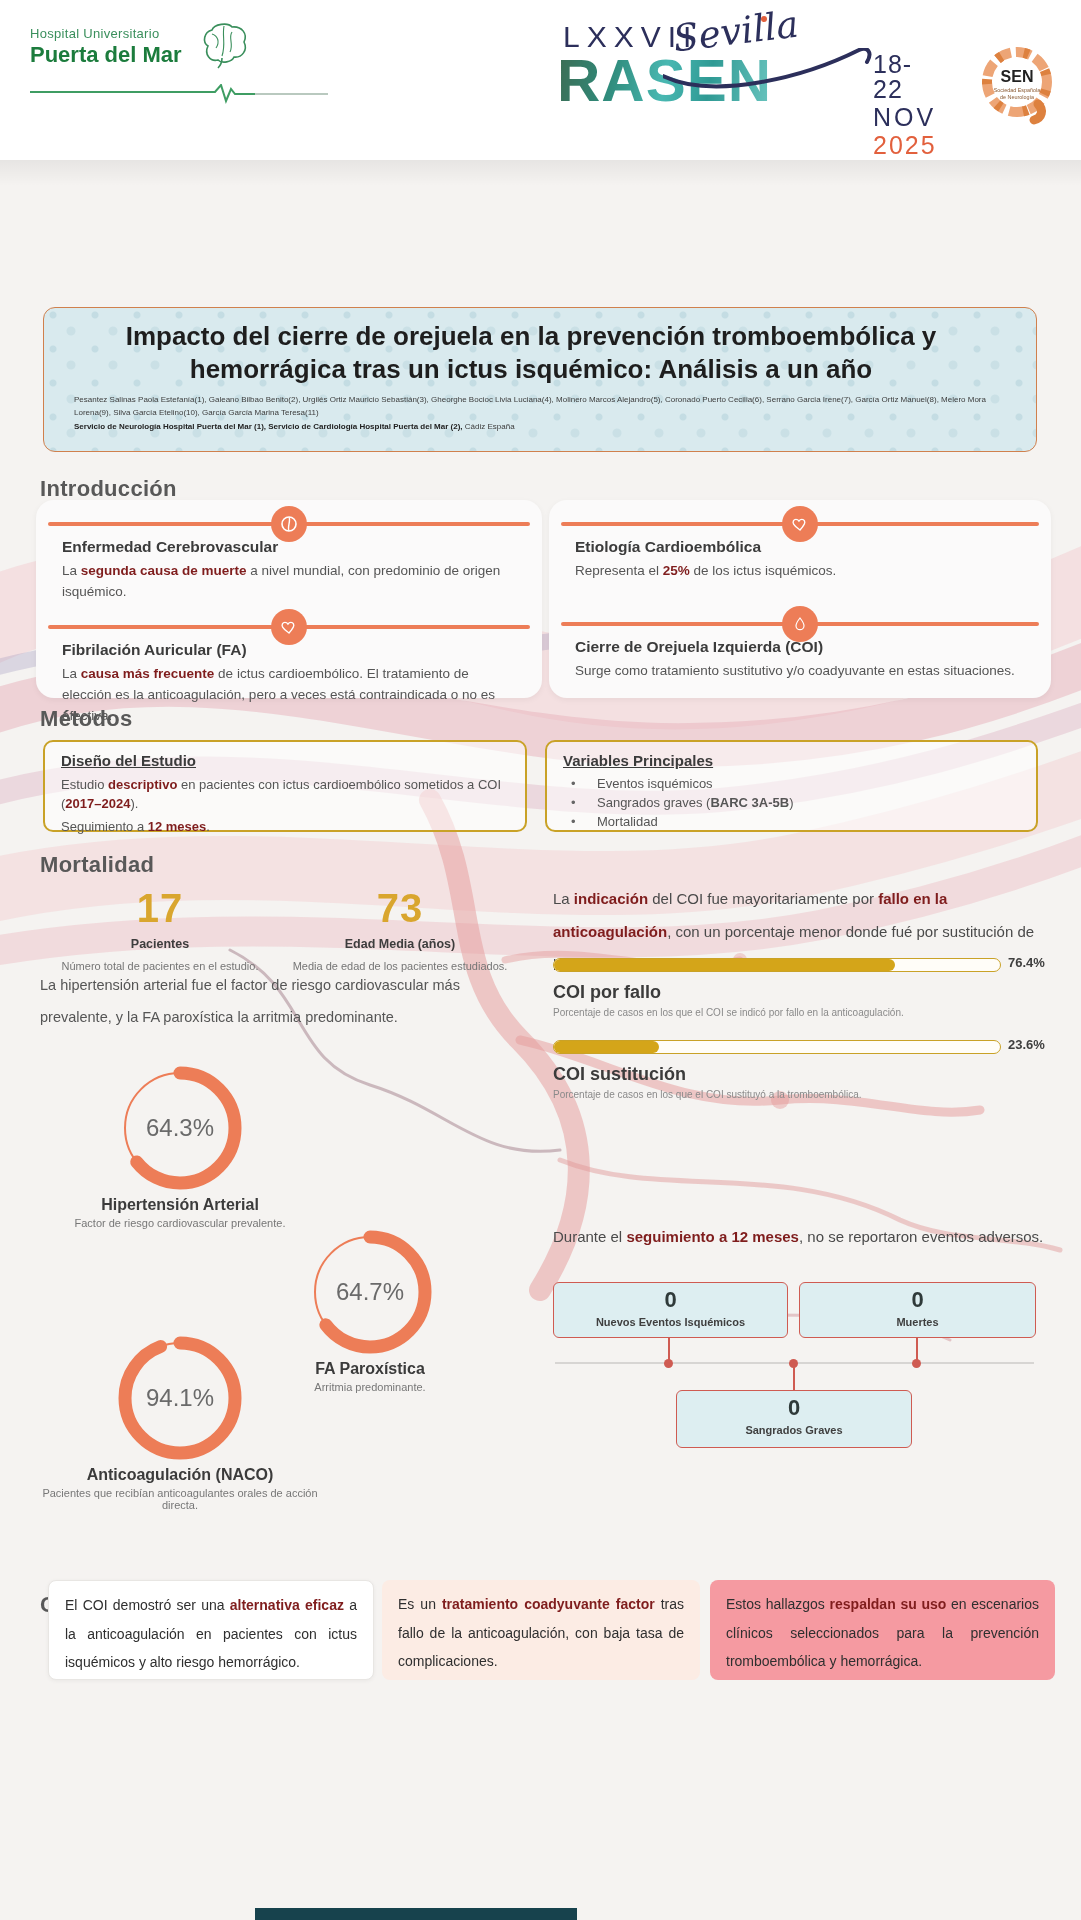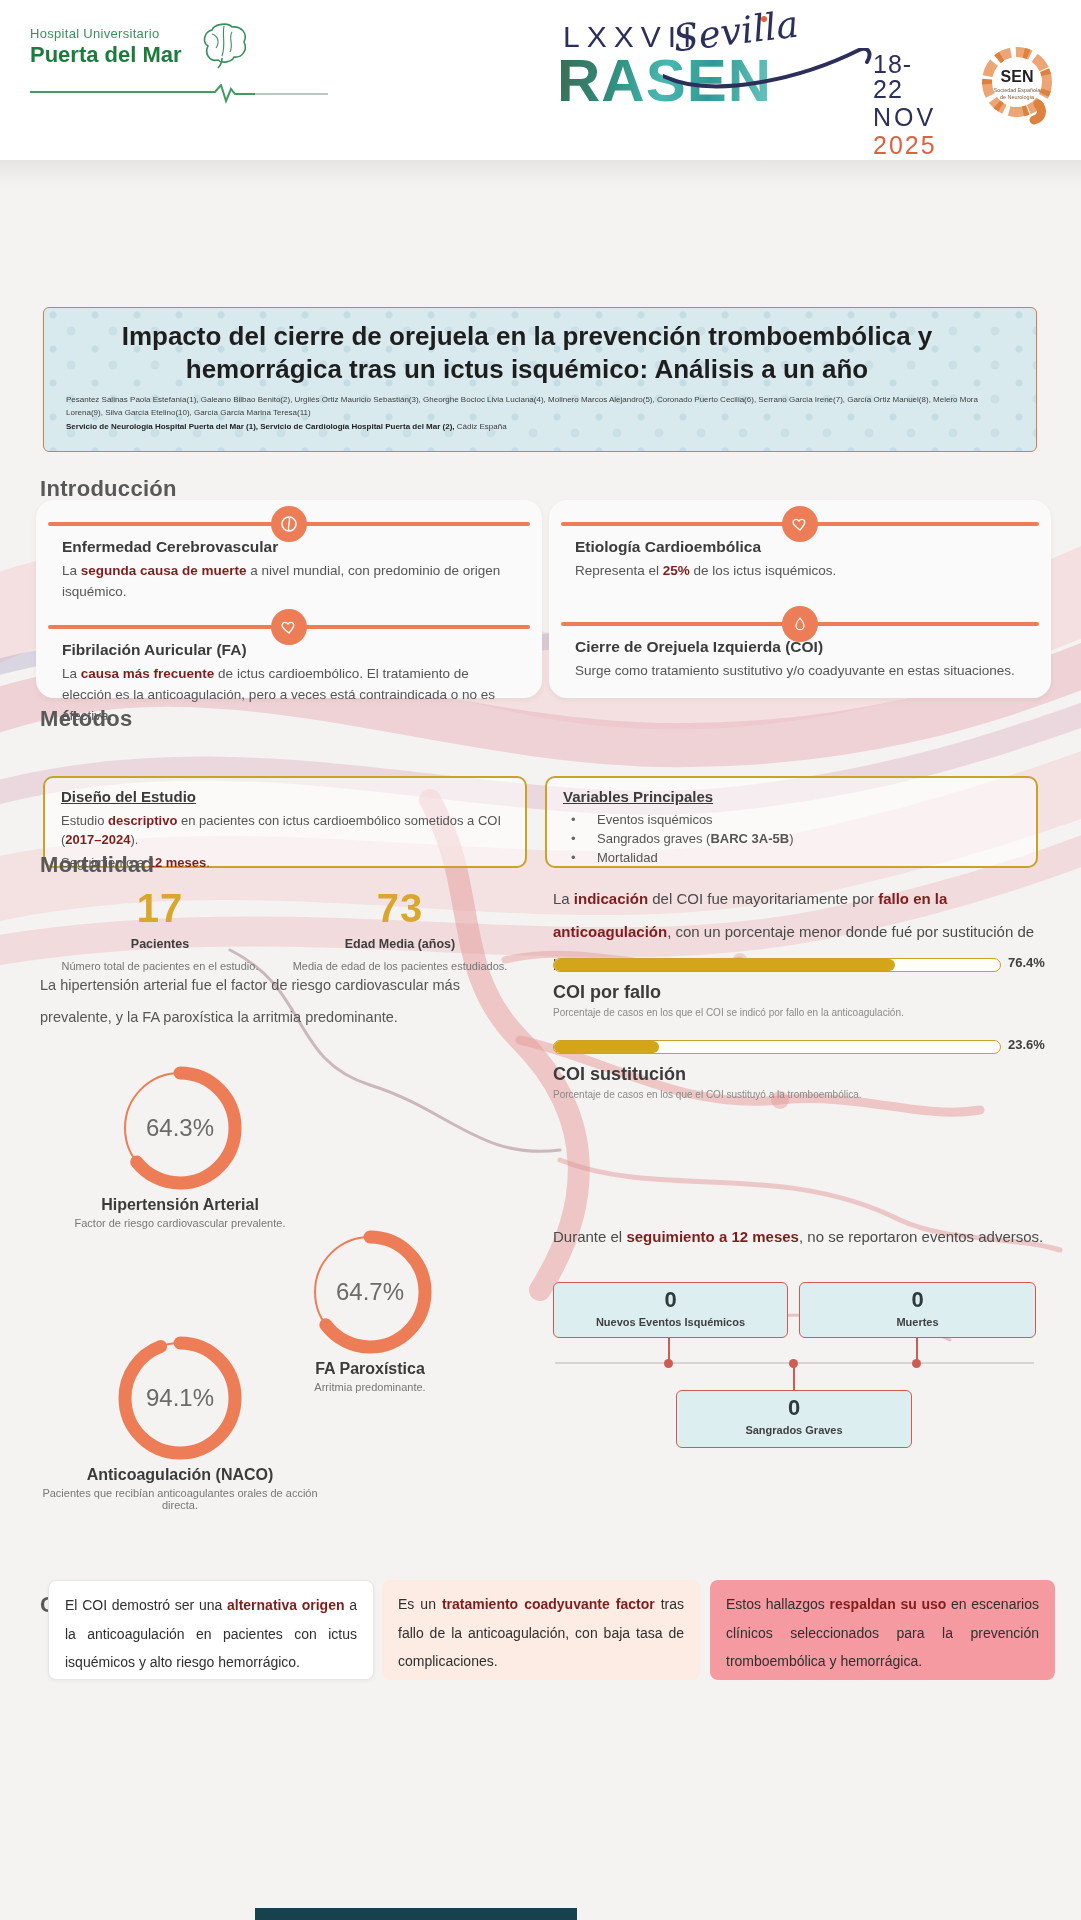--- a/index.html
+++ b/index.html
@@ -33,21 +33,21 @@
   .poster::before{content:"";position:absolute;left:0;top:0;width:100%;height:26px;
       background:linear-gradient(to bottom,rgba(0,0,0,0.06),rgba(0,0,0,0));}
   .layer{position:absolute;left:0;top:0;width:1081px;height:1760px;}
 
   
   .title-card{position:absolute;left:43px;top:147px;width:994px;height:145px;box-sizing:border-box;
       background-color:#d9eaee;
       background-image:radial-gradient(circle at 9px 7px, rgba(140,185,198,.28) 3px, transparent 4px),
                        radial-gradient(circle at 27px 23px, rgba(140,185,198,.20) 4px, transparent 5px);
       background-size:42px 34px;
-      border:1.6px solid #d0804d;border-radius:6px;padding:12px 48px 8px 22px;}
+      border:1.6px solid #d0804d;border-radius:12px;padding:12px 48px 8px 30px;}
   .title-main{text-align:center;font-size:26px;font-weight:bold;color:#1e1e1e;line-height:1.25;
       padding:0 36px;}
   .authors{margin-top:9px;font-size:8px;color:#3c3c3c;line-height:1.6;}
   .affil{margin-top:2px;font-size:8px;color:#3c3c3c;}
   .affil b{color:#222;}
 
   .sec-heading{position:absolute;font-size:22px;font-weight:bold;color:#585858;letter-spacing:.3px;}
 
   
   .intro-card{position:absolute;top:340px;height:198px;background:#fbfafa;border-radius:18px;
@@ -58,21 +58,21 @@
   .intro-item + .intro-item{margin-top:22px;}
   .rule{position:relative;height:4px;background:#ed7d57;border-radius:3px;}
   .badge{position:absolute;left:50%;top:-16px;transform:translateX(-50%);width:36px;height:36px;
       border-radius:50%;background:#ed7d57;display:flex;align-items:center;justify-content:center;}
   .intro-title{margin-top:12px;padding-left:14px;font-size:15.5px;font-weight:bold;color:#3b3b3b;}
   .intro-text{margin-top:5px;padding:0 10px 0 14px;font-size:13.5px;color:#555;line-height:1.55;}
   .intro-text b, .met-text b, .rpar b, .conc b{color:#7f1d1d;}
 
   
   .met-box{position:absolute;top:580px;height:92px;box-sizing:border-box;background:rgba(255,255,255,0.55);
-      border:2px solid #c9a227;border-radius:10px;padding:10px 16px;margin-top:36px;}
+      border:2px solid #c9a227;border-radius:10px;padding:10px 16px;}
   .met-box.m1{left:43px;width:484px;}
   .met-box.m2{left:545px;width:493px;}
   .met-title{font-size:15px;font-weight:bold;color:#3b3b3b;text-decoration:underline;}
   .met-text{margin-top:7px;font-size:13px;color:#555;line-height:1.45;}
   .met-text.second{margin-top:4px;}
   .var-list{margin-top:6px;font-size:13px;color:#555;}
   .var-item{padding-left:34px;position:relative;line-height:1.45;}
   .var-item::before{content:"•";position:absolute;left:8px;color:#666;}
 
   
@@ -352,19 +352,19 @@
     <div class="tdot" style="left:664px;"></div>
     <div class="tdot" style="left:789px;"></div>
     <div class="tdot" style="left:912px;"></div>
     <div class="event-box" style="left:676px;top:1230px;width:236px;height:58px;">
       <div class="ev-value">0</div>
       <div class="ev-label">Sangrados Graves</div>
     </div>
 
     <div class="sec-heading" style="left:40px;top:1432px;">Conclusiones</div>
 
-    <div class="conc k1"><span>El COI demostró ser una </span><b>alternativa origen</b><span> a la anticoagulación en pacientes con ictus isquémicos y alto riesgo hemorrágico.</span></div>
+    <div class="conc k1"><span>El COI demostró ser una </span><b>alternativa eficaz</b><span> a la anticoagulación en pacientes con ictus isquémicos y alto riesgo hemorrágico.</span></div>
     <div class="conc k2"><span>Es un </span><b>tratamiento coadyuvante factor</b><span> tras fallo de la anticoagulación, con baja tasa de complicaciones.</span></div>
     <div class="conc k3"><span>Estos hallazgos </span><b>respaldan su uso</b><span> en escenarios clínicos seleccionados para la prevención tromboembólica y hemorrágica.</span></div>
 
     <div class="footer-bar"></div>
   </div>
 </div>
 
 </body></html>

